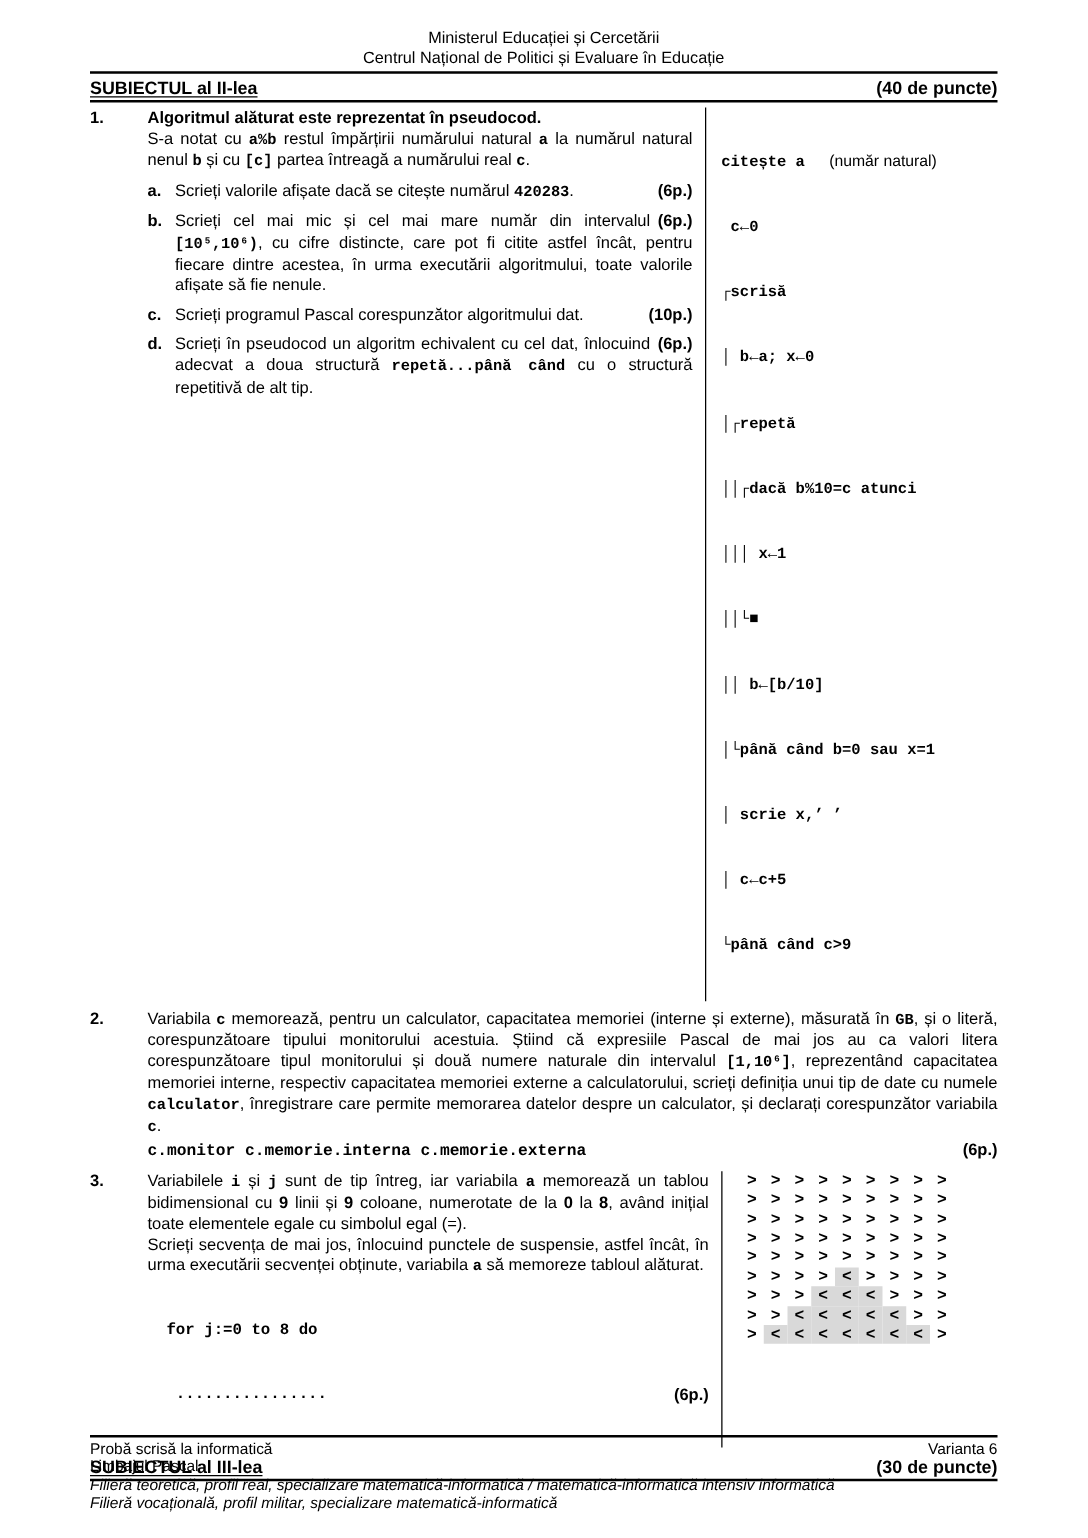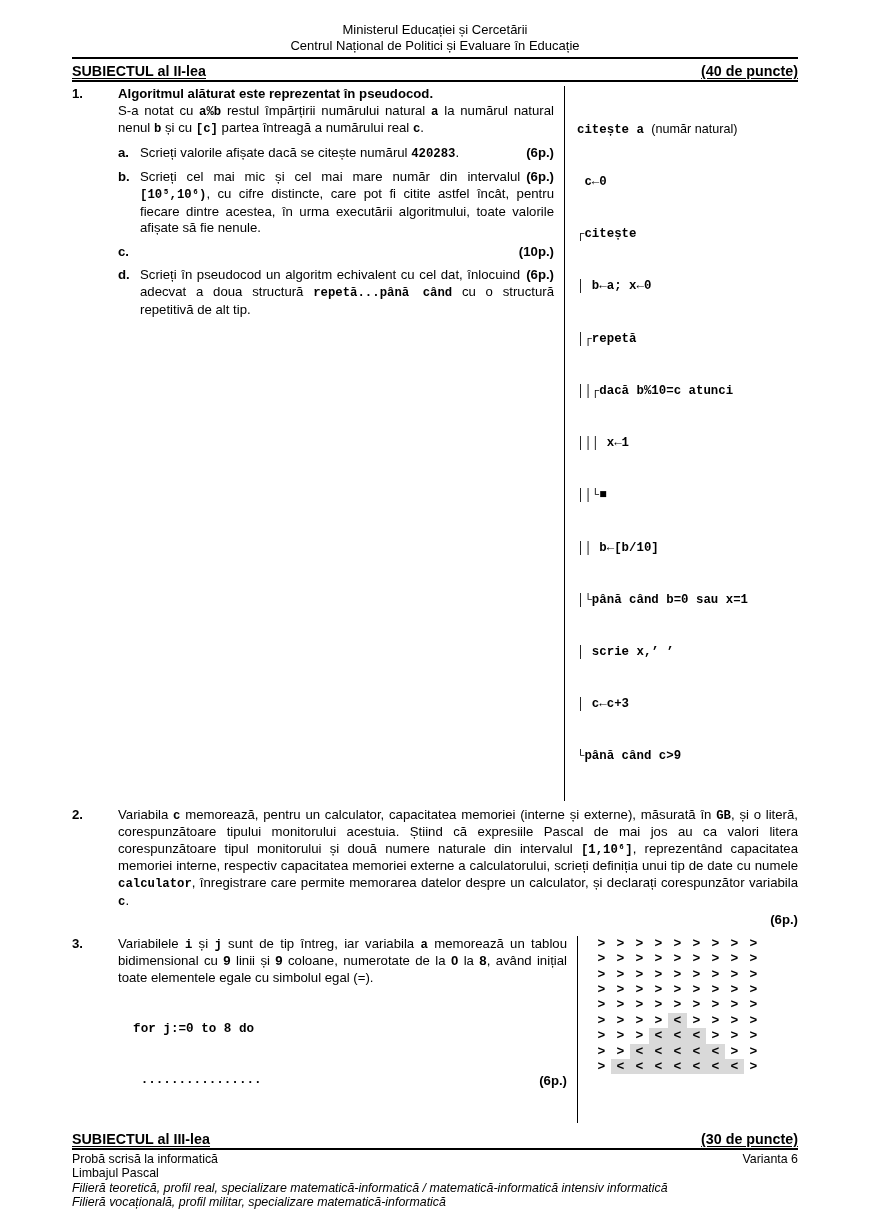--- a/index.html
+++ b/index.html
@@ -20,21 +20,21 @@
   .rule-top { border-top: 2.2px solid #000; margin-top: 4px; }
 
   
   .section-bar {
     display:flex; justify-content:space-between; align-items:flex-end;
     font-weight:bold; font-size:14.3px;
     border-bottom: 2.2px solid #000;
     padding-bottom: 1px; margin-top: 4px;
   }
   .section-bar .s-left { text-decoration: underline; text-underline-offset: 2px; }
-  .section-bar .s-right { text-decoration: underline; text-underline-offset: 2px; }
+  .section-bar .s-right { text-underline-offset: 2px; }
 
   
   .prob { display:flex; margin-top: 5px; }
   .prob-num { width: 46px; flex:0 0 46px; font-weight:bold; font-size:13.2px; }
   .prob-body { flex:1 1 auto; min-width:0; }
 
   p.j { margin:0; text-align:justify; line-height:16.6px; }
   p.l { margin:0; text-align:left; line-height:16.6px; }
   .b { font-weight:bold; }
   .mono { font-family:"Liberation Mono", monospace; font-weight:bold; font-size:12.3px; letter-spacing:0px; }
@@ -45,21 +45,21 @@
   .twocol .right { flex:1 1 auto; padding-left: 12px; border-left: 1.5px solid #000; }
 
   .sub-item { display:flex; margin-top:7px; }
   .sub-item .lab { width:22px; flex:0 0 22px; font-weight:bold; }
   .sub-item .txt { flex:1 1 auto; }
   .ptsr { float:right; font-weight:bold; margin-left:6px; }
 
   
   .pseudo { font-family:"Liberation Mono", monospace; font-size:12.4px; font-weight:bold;
             line-height:17.4px; white-space:pre; }
-  .pseudo .nat { font-family:"Liberation Sans", sans-serif; font-weight:normal; font-size:12.6px; }
+  .pseudo .nat { font-family:"Liberation Sans", sans-serif; font-weight:normal; font-size:12.6px;margin-left:12px; }
 
   
   .matrix { font-family:"Liberation Mono", monospace; font-weight:bold; font-size:13px;
             line-height:15.4px; }
   .matrix .row { display:flex; }
   .matrix .cell { width:19px; text-align:center; }
   .matrix .cell.sh { background:#d9d9d9; }
 
   .code { font-family:"Liberation Mono", monospace; font-weight:bold; font-size:12.6px; line-height:17px; white-space:pre; }
 
@@ -104,67 +104,68 @@
           <div class="sub-item">
             <div class="lab">b.</div>
             <div class="txt">
                 <p class="j"><span class="ptsr">(6p.)</span><span>Scrieți cel mai mic și cel mai mare număr din intervalul </span><span class="mono">[10⁵,10⁶)</span><span>, cu cifre distincte, care pot fi citite astfel încât, pentru fiecare dintre acestea, în urma executării algoritmului, toate valorile afișate să fie nenule.</span></p>
               </div>
           </div>
 
           <div class="sub-item">
             <div class="lab">c.</div>
             <div class="txt">
-                <p class="j"><span class="ptsr">(10p.)</span></p>
+                <p class="j"><span class="ptsr">(10p.)</span><span>Scrieți programul Pascal corespunzător algoritmului dat.</span></p>
               </div>
           </div>
 
           <div class="sub-item">
             <div class="lab">d.</div>
             <div class="txt">
                 <p class="j"><span class="ptsr">(6p.)</span><span>Scrieți în pseudocod un algoritm echivalent cu cel dat, înlocuind adecvat a doua structură </span><span class="mono">repetă...până când</span><span> cu o structură repetitivă de alt tip.</span></p>
               </div>
           </div>
         </div>
       </div>
     </div>
 
     <div class="right">
       <div class="pseudo">
         <div><span>citește a </span><span class="nat">(număr natural)</span></div>
         <div><span> c←0</span></div>
-        <div><span>┌citește</span></div>
+        <div><span>┌scrisă</span></div>
         <div><span>│ b←a; x←0</span></div>
         <div><span>│┌repetă</span></div>
         <div><span>││┌dacă b%10=c atunci</span></div>
         <div><span>│││ x←1</span></div>
         <div><span>││└■</span></div>
         <div><span>││ b←[b/10]</span></div>
         <div><span>│└până când b=0 sau x=1</span></div>
         <div><span>│ scrie x,’ ’</span></div>
-        <div><span>│ c←c+3</span></div>
+        <div><span>│ c←c+5</span></div>
         <div><span>└până când c&gt;9</span></div>
       </div>
     </div>
   </div>
 
   <div class="prob" style="margin-top:6px;">
     <div class="prob-num">2.</div>
     <div class="prob-body">
       <p class="j"><span>Variabila </span><span class="mono">c</span><span> memorează, pentru un calculator, capacitatea memoriei (interne și externe), măsurată în </span><span class="mono">GB</span><span>, și o literă, corespunzătoare tipului monitorului acestuia. Știind că expresiile Pascal de mai jos au ca valori litera corespunzătoare tipul monitorului și două numere naturale din intervalul </span><span class="mono">[1,10⁶]</span><span>, reprezentând capacitatea memoriei interne, respectiv capacitatea memoriei externe a calculatorului, scrieți definiția unui tip de date cu numele </span><span class="mono">calculator</span><span>, înregistrare care permite memorarea datelor despre un calculator, și declarați corespunzător variabila </span><span class="mono">c</span><span>.</span></p>
-      <p class="l" style="margin-top:2px;"><span class="ptsr">(6p.)</span></p>
+      <p class="l" style="margin-top:2px;"><span class="mono" style="font-size:13px;">c.monitor    c.memorie.interna    c.memorie.externa</span><span class="ptsr">(6p.)</span></p>
     </div>
   </div>
 
   <div class="twocol" style="margin-top:7px;">
     <div class="left" style="width:505px;flex:0 0 505px;">
       <div class="prob" style="margin-top:0;">
         <div class="prob-num">3.</div>
         <div class="prob-body">
           <p class="j"><span>Variabilele </span><span class="mono">i</span><span> și </span><span class="mono">j</span><span> sunt de tip întreg, iar variabila </span><span class="mono">a</span><span> memorează un tablou bidimensional cu </span><span class="b">9</span><span> linii și </span><span class="b">9</span><span> coloane, numerotate de la </span><span class="b">0</span><span> la </span><span class="b">8</span><span>, având inițial toate elementele egale cu simbolul egal (=).</span></p>
+          <p class="j"><span>Scrieți secvența de mai jos, înlocuind punctele de suspensie, astfel încât, în urma executării secvenței obținute, variabila </span><span class="mono">a</span><span> să memoreze tabloul alăturat.</span></p>
           <div class="code">
             <div>  for j:=0 to 8 do</div>
             <div style="position:relative;"><span>   ................</span><span class="ptsr" style="font-family:'Liberation Sans',sans-serif;font-size:13.2px;float:right;">(6p.)</span></div>
           </div>
         </div>
       </div>
     </div>
     <div class="right" style="padding-left:14px;">
       <div class="matrix" id="matrix-grid">
           <div class="row">

